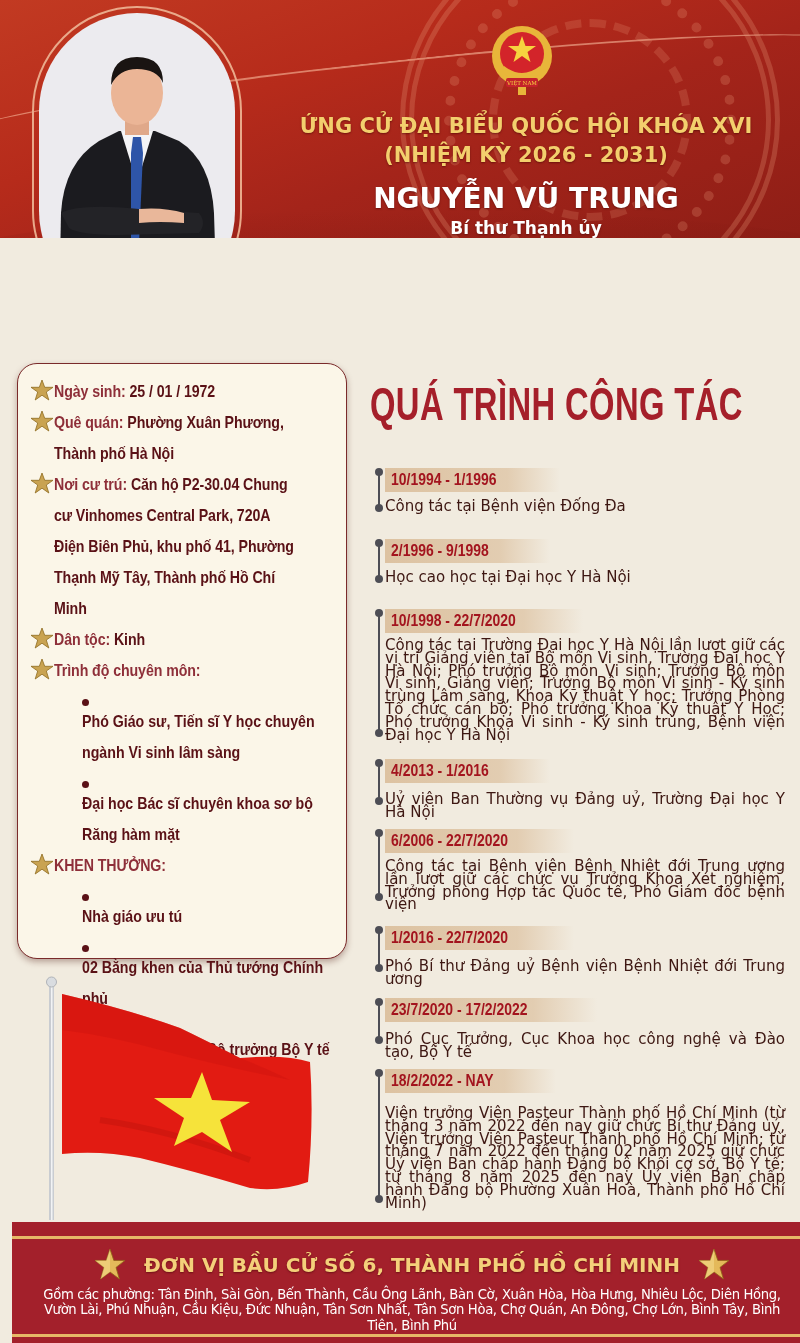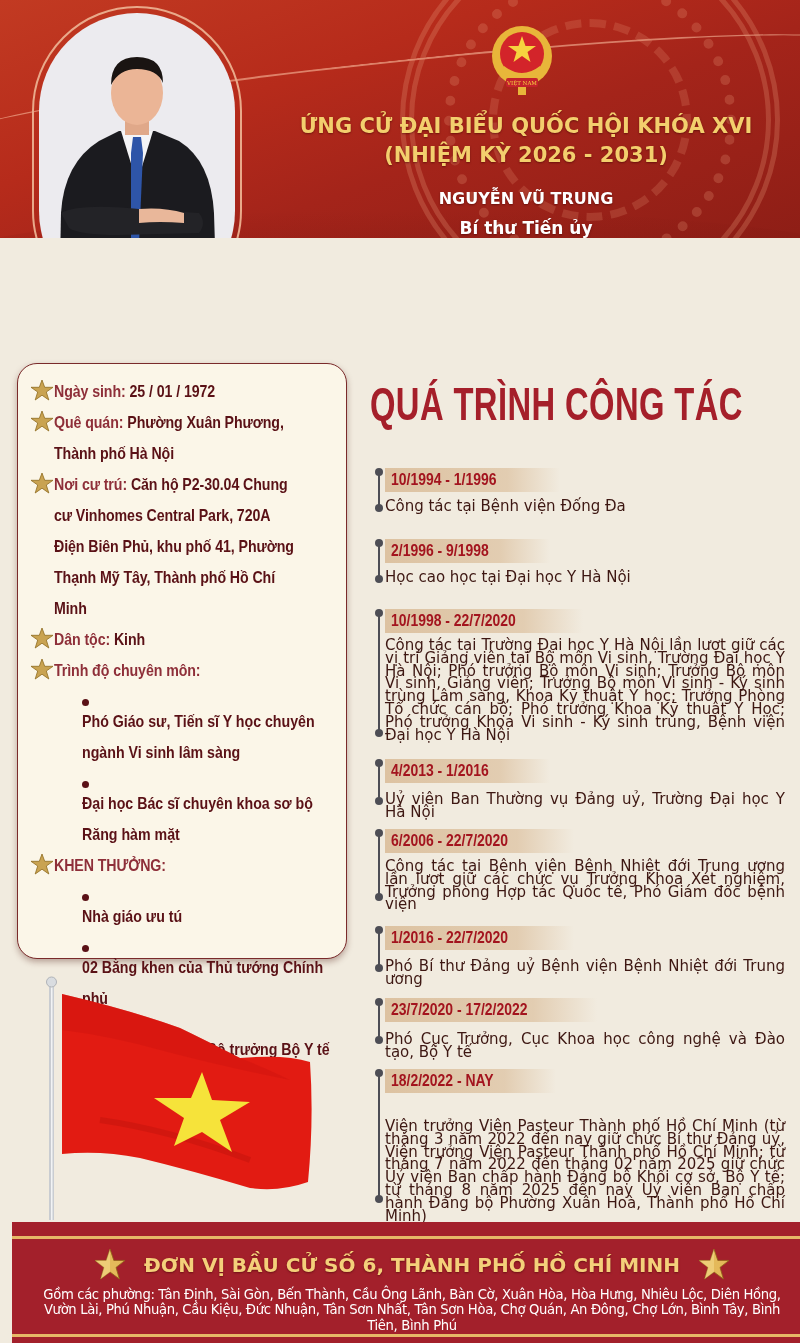--- a/index.html
+++ b/index.html
@@ -53,21 +53,21 @@
   }
   .photo svg { position: absolute; left: 0; top: 0; }
   .emblem { position: absolute; left: 486px; top: 22px; width: 72px; height: 76px; }
   .hdr-text { position: absolute; left: 262px; top: 112px; width: 528px; text-align: center; }
   .hdr-title {
     color: #f3cf6d; font-weight: bold; font-size: 21px; line-height: 29px;
     font-family: "DejaVu Sans", sans-serif; letter-spacing: 0px;
     text-shadow: 0 1px 2px rgba(60,0,0,0.5);
   }
   .hdr-name {
-    margin-top: 15px; color: #ffffff; font-weight: bold; font-size: 16px; line-height: 28px;
+    margin-top: 15px; color: #ffffff; font-weight: bold; font-size: 28px; line-height: 28px;
     text-shadow: 0 1px 2px rgba(60,0,0,0.5);
   }
   .hdr-role {
     margin-top: 3px; color: #ffffff; font-weight: bold; font-size: 17px; line-height: 25px;
     text-shadow: 0 1px 2px rgba(60,0,0,0.5);
   }
 
   
   .info-card {
     position: absolute; left: 17px; top: 363px; width: 330px; height: 596px;
@@ -201,21 +201,21 @@
     <path d="M18 44 Q36 58 54 44 L54 52 Q36 64 18 52 Z" fill="#e8b63a"></path>
     <rect x="20" y="56" width="32" height="9" rx="2" fill="#c5222b"></rect>
     <text x="36" y="63" text-anchor="middle" font-size="5.5" fill="#f6d33f" font-family="DejaVu Serif, serif">VIỆT NAM</text>
     <rect x="32" y="65" width="8" height="8" fill="#e8b63a"></rect>
   </svg>
 
   <div class="hdr-text">
     <div class="hdr-title">ỨNG CỬ ĐẠI BIỂU QUỐC HỘI KHÓA XVI</div>
     <div class="hdr-title">(NHIỆM KỲ 2026 - 2031)</div>
     <div class="hdr-name">NGUYỄN VŨ TRUNG</div>
-    <div class="hdr-role">Bí thư Tiến ủy</div>
+    <div class="hdr-role">Bí thư Thạnh ủy</div>
     <div class="hdr-role">Viện trưởng Viện Pasteur Thành phố Hồ Chí Minh</div>
     <div class="hdr-role">- Bộ Y tế</div>
   </div>
 </div>
 
 <div class="info-card">
 
   <div class="info-row">
     <svg class="star" width="24" height="22" viewBox="0 0 24 22">
         <polygon points="12,1 14.7,8.3 23,8.3 16.3,13 18.8,21 12,16.2 5.2,21 7.7,13 1,8.3 9.3,8.3" fill="#c9a351" stroke="#8e6b20" stroke-width="0.8"></polygon>
@@ -323,21 +323,21 @@
 
 <div class="tl-item" style="top:998px;">
   <div class="tl-bar" style="top:3px;height:40px;"></div>
   <div class="tl-date"><span>23/7/2020 - 17/2/2022</span></div>
   <div class="tl-desc" style="top:35px;">Phó Cục Trưởng, Cục Khoa học công nghệ và Đào tạo, Bộ Y tế</div>
 </div>
 
 <div class="tl-item" style="top:1069px;">
   <div class="tl-bar" style="top:3px;height:128px;"></div>
   <div class="tl-date"><span>18/2/2022 - NAY</span></div>
-  <div class="tl-desc" style="top:51px;">Viện trưởng Viện Pasteur Thành phố Hồ Chí Minh (từ tháng 3 năm 2022 đến nay giữ chức Bí thư Đảng uỷ, Viện trưởng Viện Pasteur Thành phố Hồ Chí Minh; từ tháng 7 năm 2022 đến tháng 02 năm 2025 giữ chức Uỷ viên Ban chấp hành Đảng bộ Khối cơ sở, Bộ Y tế; từ tháng 8 năm 2025 đến nay Uỷ viên Ban chấp hành Đảng bộ Phường Xuân Hoà, Thành phố Hồ Chí Minh)</div>
+  <div class="tl-desc" style="top:38px;">Viện trưởng Viện Pasteur Thành phố Hồ Chí Minh (từ tháng 3 năm 2022 đến nay giữ chức Bí thư Đảng uỷ, Viện trưởng Viện Pasteur Thành phố Hồ Chí Minh; từ tháng 7 năm 2022 đến tháng 02 năm 2025 giữ chức Uỷ viên Ban chấp hành Đảng bộ Khối cơ sở, Bộ Y tế; từ tháng 8 năm 2025 đến nay Uỷ viên Ban chấp hành Đảng bộ Phường Xuân Hoà, Thành phố Hồ Chí Minh)</div>
 </div>
 
 <div class="flag-area">
   <svg width="290" height="250" viewBox="0 0 290 250">
 
     <rect x="9" y="12" width="5" height="240" fill="#c9ccd1"></rect>
     <rect x="11" y="12" width="1.5" height="240" fill="#f2f3f5"></rect>
     <circle cx="11.5" cy="12" r="5" fill="#d9dce0" stroke="#b0b3b8" stroke-width="1"></circle>
 
     <path d="M22 24 Q90 40 140 58 Q165 70 200 88 Q245 84 270 92 Q274 150 268 212 Q240 222 210 218 Q150 200 100 188 Q60 180 22 184 Z" fill="#e21b12"></path>

